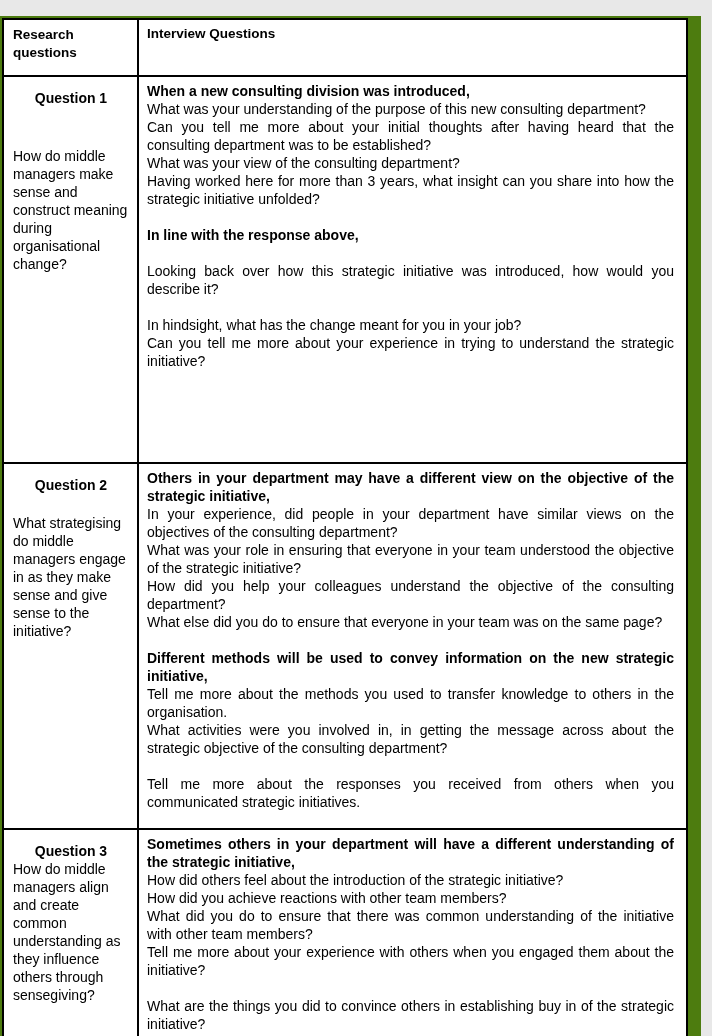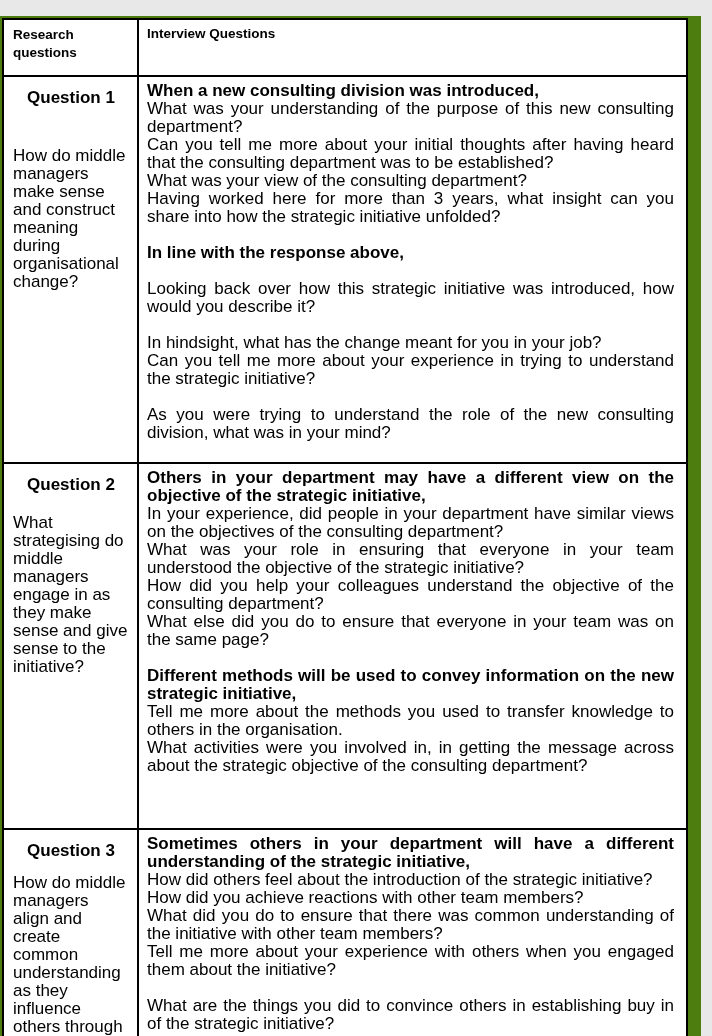--- a/index.html
+++ b/index.html
@@ -33,21 +33,21 @@
   }
   .trow {
     display: flex;
     align-items: stretch;
   }
   .trow + .trow {
     border-top: 2px solid #000;
   }
   .cell {
     box-sizing: border-box;
-    font-size: 17px;
+    font-size: 14px;
     line-height: 18px;
   }
   .cell.left {
     width: 135px;
     flex: 0 0 135px;
     border-right: 2px solid #000;
     padding: 6px 8px 6px 9px;
   }
   .cell.right {
     flex: 1 1 auto;
@@ -66,21 +66,21 @@
   .q-label {
     font-weight: bold;
     text-align: center;
     padding-top: 6px;
   }
   .rq-text {
     text-align: left;
   }
   .row-q1 .rq-text { margin-top: 40px; }
   .row-q2 .rq-text { margin-top: 20px; }
-  .row-q3 .rq-text { margin-top: 14px; }
+  .row-q3 .rq-text { }
 
   .cell.right p {
     margin: 0;
     text-align: justify;
   }
   .cell.right p.b {
     font-weight: bold;
   }
   .cell.right p.gb {
     margin-top: 18px;
@@ -105,38 +105,38 @@
       <div class="cell right">
         <p class="b">When a new consulting division was introduced,</p>
         <p>What was your understanding of the purpose of this new consulting department?</p>
         <p>Can you tell me more about your initial thoughts after having heard that the consulting department was to be established?</p>
         <p>What was your view of the consulting department?</p>
         <p>Having worked here for more than 3 years, what insight can you share into how the strategic initiative unfolded?</p>
         <p class="b gb">In line with the response above,</p>
         <p class="gb">Looking back over how this strategic initiative was introduced, how would you describe it?</p>
         <p class="gb">In hindsight, what has the change meant for you in your job?</p>
         <p>Can you tell me more about your experience in trying to understand the strategic initiative?</p>
-        <p class="gb">As you were trying to understand the role of the new consulting division, what was in your mind?</p>
       </div>
     </div>
 
     <div class="trow row-q2">
       <div class="cell left">
         <div class="q-label">Question 2</div>
         <div class="rq-text">What strategising do middle managers engage in as they make sense and give sense to the initiative?</div>
       </div>
       <div class="cell right">
         <p class="b">Others in your department may have a different view on the objective of the strategic initiative,</p>
         <p>In your experience, did people in your department have similar views on the objectives of the consulting department?</p>
         <p>What was your role in ensuring that everyone in your team understood the objective of the strategic initiative?</p>
         <p>How did you help your colleagues understand the objective of the consulting department?</p>
         <p>What else did you do to ensure that everyone in your team was on the same page?</p>
         <p class="b gb">Different methods will be used to convey information on the new strategic initiative,</p>
         <p>Tell me more about the methods you used to transfer knowledge to others in the organisation.</p>
         <p>What activities were you involved in, in getting the message across about the strategic objective of the consulting department?</p>
+        <p class="gb">Tell me more about the responses you received from others when you communicated strategic initiatives.</p>
       </div>
     </div>
 
     <div class="trow row-q3">
       <div class="cell left">
         <div class="q-label">Question 3</div>
         <div class="rq-text">How do middle managers align and create common understanding as they influence others through sensegiving?</div>
       </div>
       <div class="cell right">
         <p class="b">Sometimes others in your department will have a different understanding of the strategic initiative,</p>

